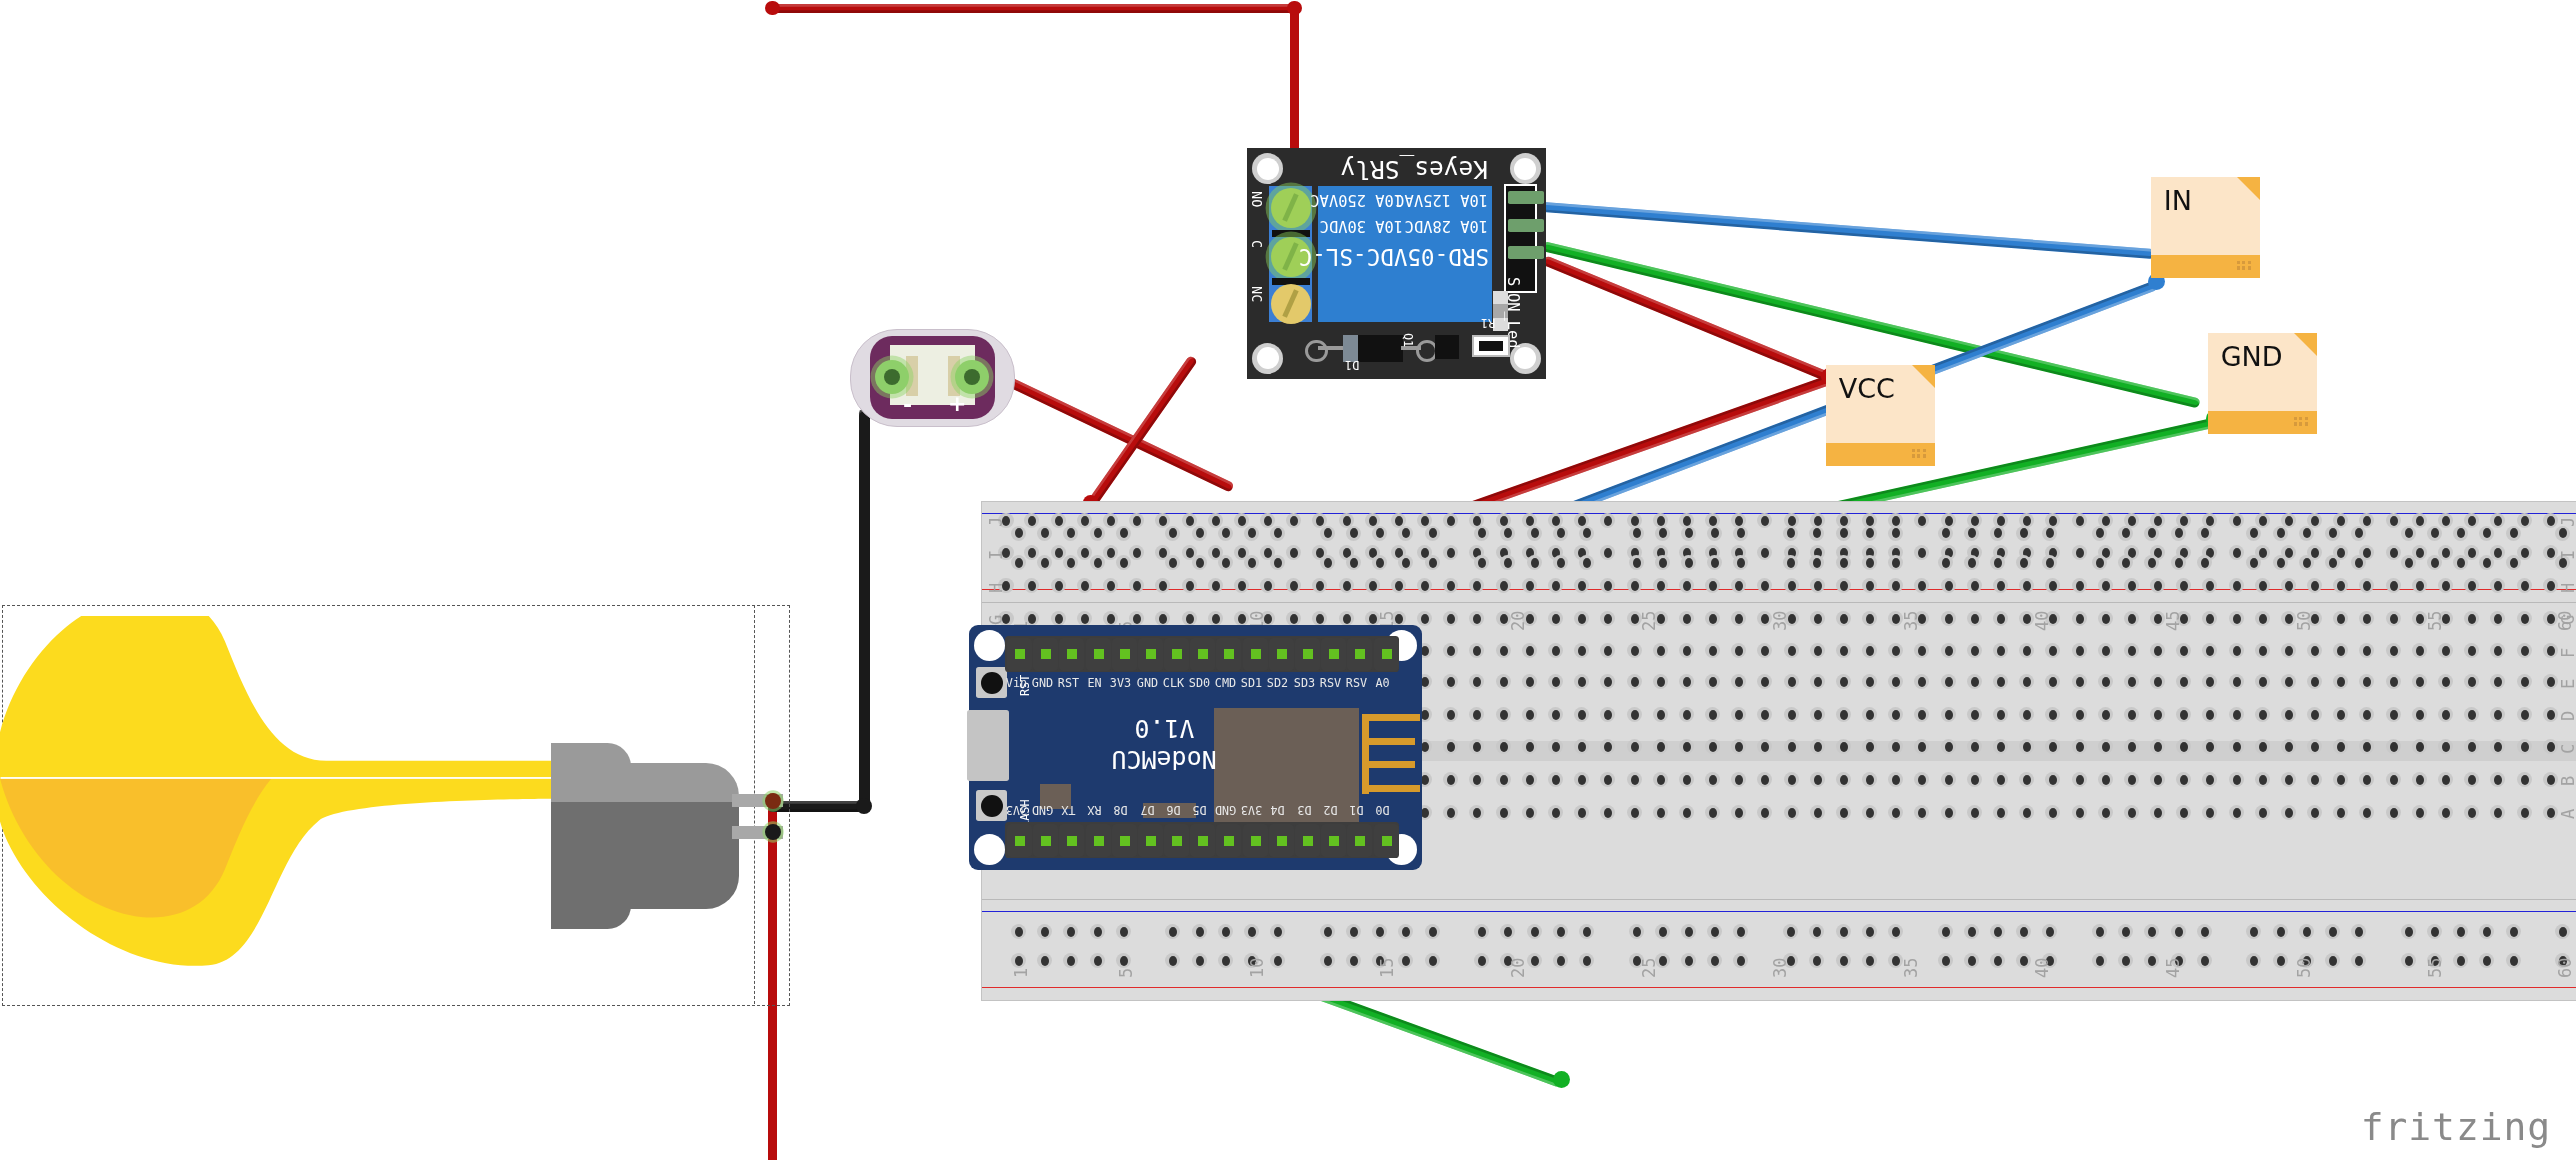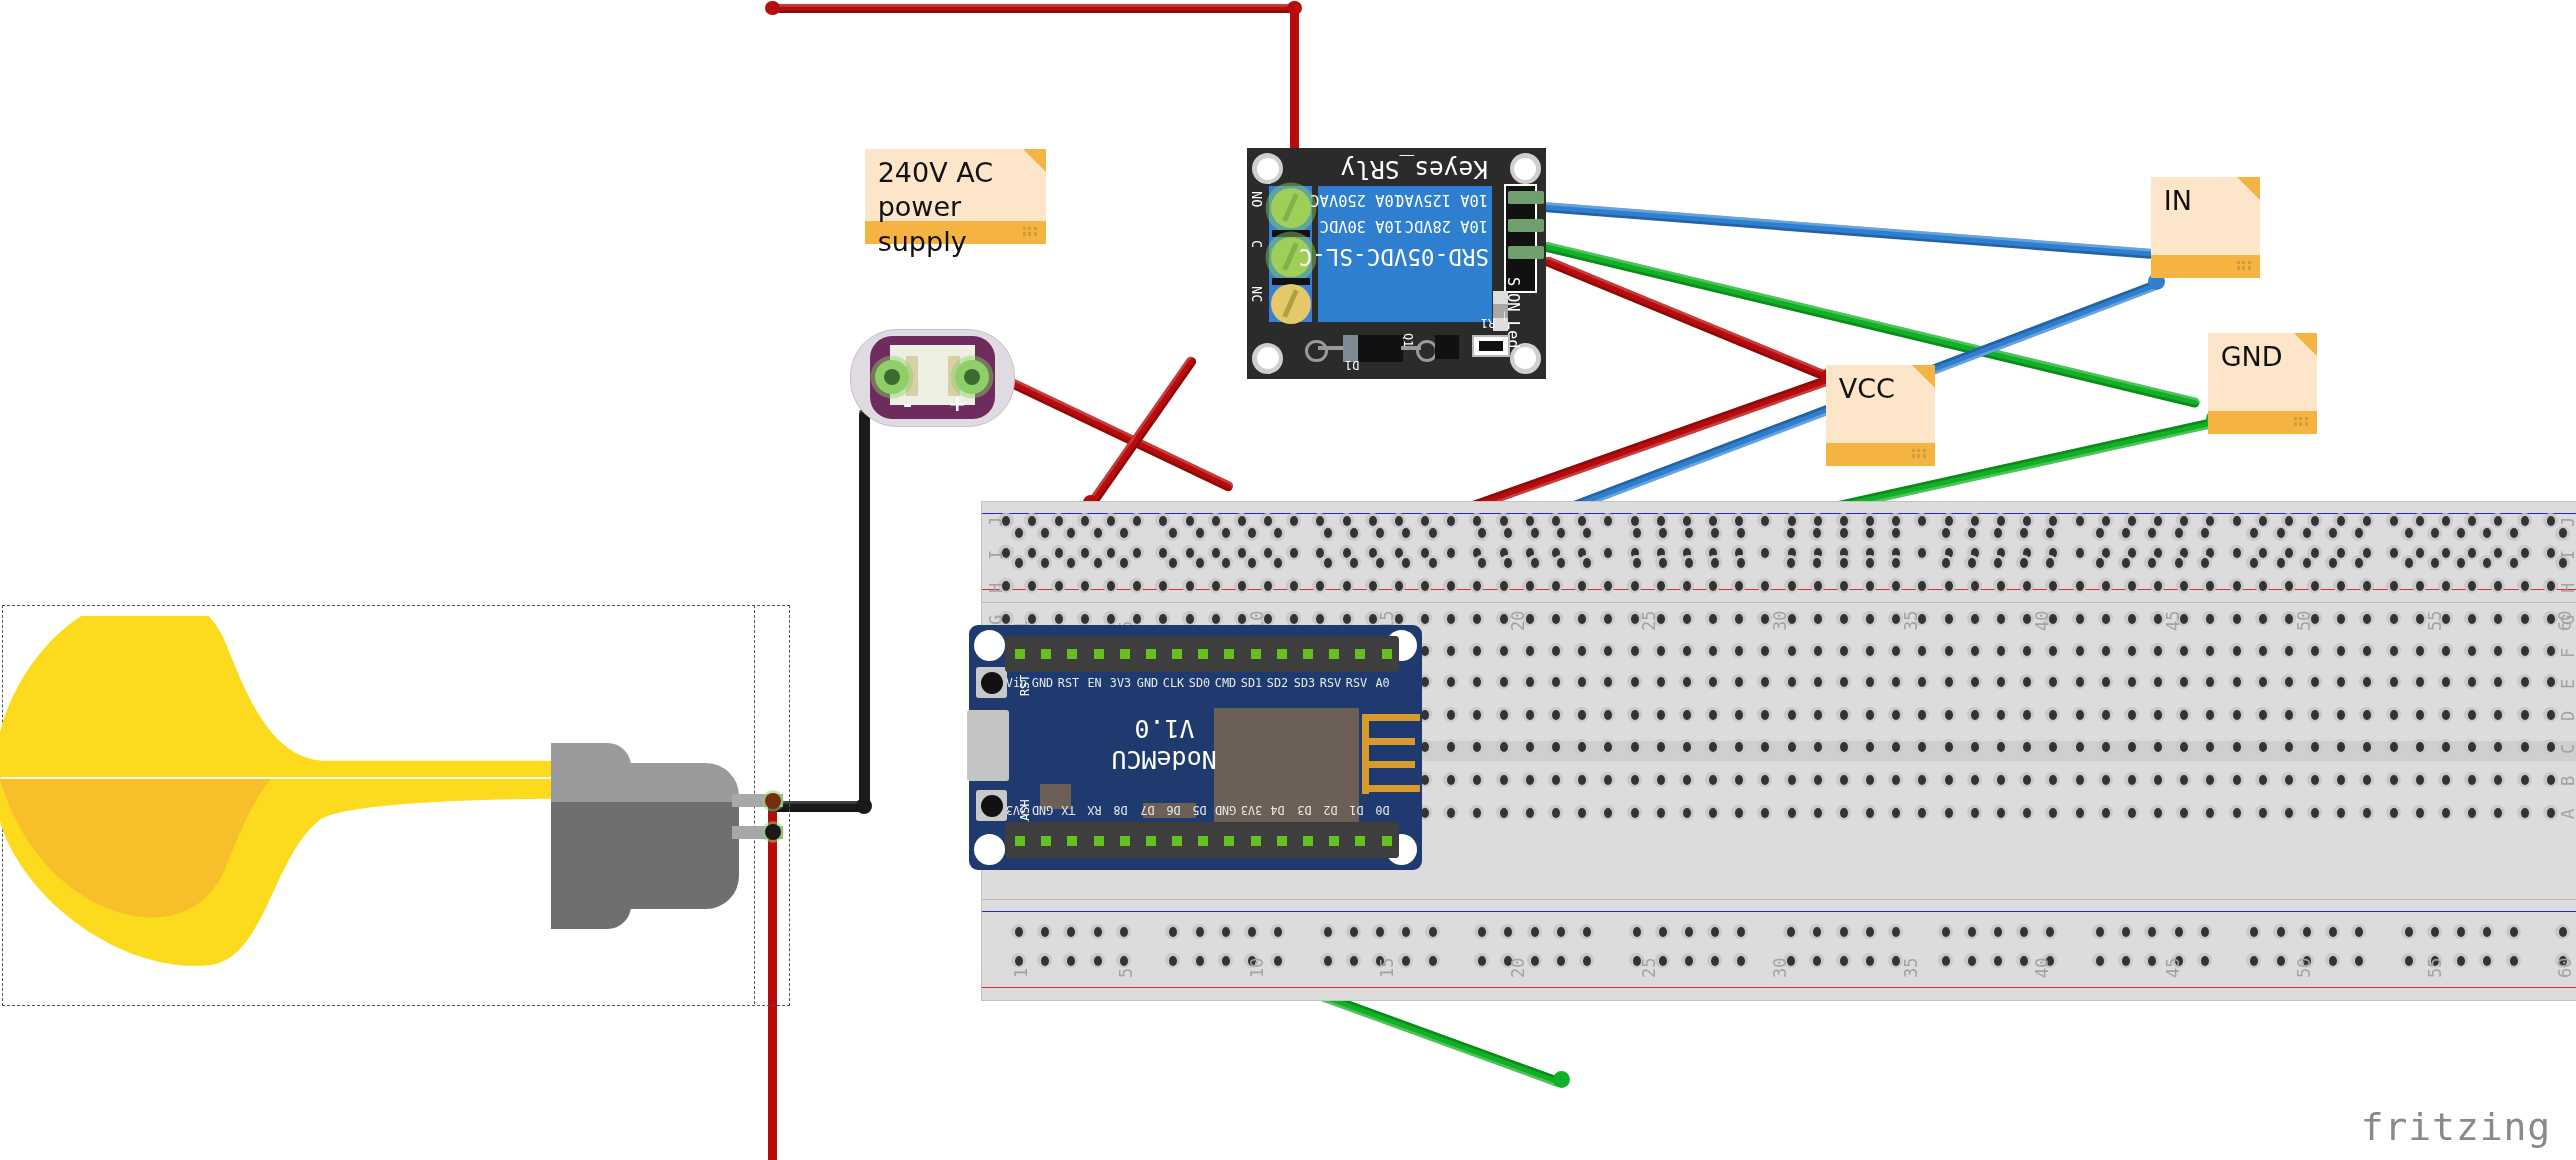--- a/index.html
+++ b/index.html
@@ -2868,34 +2868,20 @@
 
     <div class="abs" style="left:188px;top:187px;width:23.5px;height:23.5px;background:#111;"></div>
     <div class="ctag" style="left:168px;top:185px;font-size:11.8px;transform:rotate(90deg);transform-origin:0 0;">Q1</div>
 
     <div class="abs" style="left:225px;top:187px;width:38px;height:22px;background:#fff;border:2.7px solid #bbb;box-sizing:border-box;">
       <div class="abs" style="left:5.4px;top:3.6px;right:5.4px;bottom:3.6px;background:#111;"></div>
     </div>
     <div class="ctag" style="left:234px;top:168px;font-size:11.8px;">R1</div>
   </div>
 
-  <div class="note" id="n0" style="left: 865px; top: 149px; width: 181px; height: 95px;">
-    <div class="body"></div>
-    <div class="foot"></div>
-    <div class="dog"></div>
-    <div class="txt">240V AC power supply</div>
-    <div class="grip">
-      <i style="left:0;top:0;"></i>
-        <i style="left:5.4px;top:0;"></i>
-        <i style="left:11px;top:0;"></i>
-      <i style="left:0;top:5.4px;"></i>
-        <i style="left:5.4px;top:5.4px;"></i>
-        <i style="left:11px;top:5.4px;"></i>
-    </div>
-  </div>
 
   <div class="note" id="n1" style="left: 1826px; top: 365px; width: 109px; height: 101px;">
     <div class="body"></div>
     <div class="foot"></div>
     <div class="dog"></div>
     <div class="txt">VCC</div>
     <div class="grip">
       <i style="left:0;top:0;"></i>
         <i style="left:5.4px;top:0;"></i>
         <i style="left:11px;top:0;"></i>

